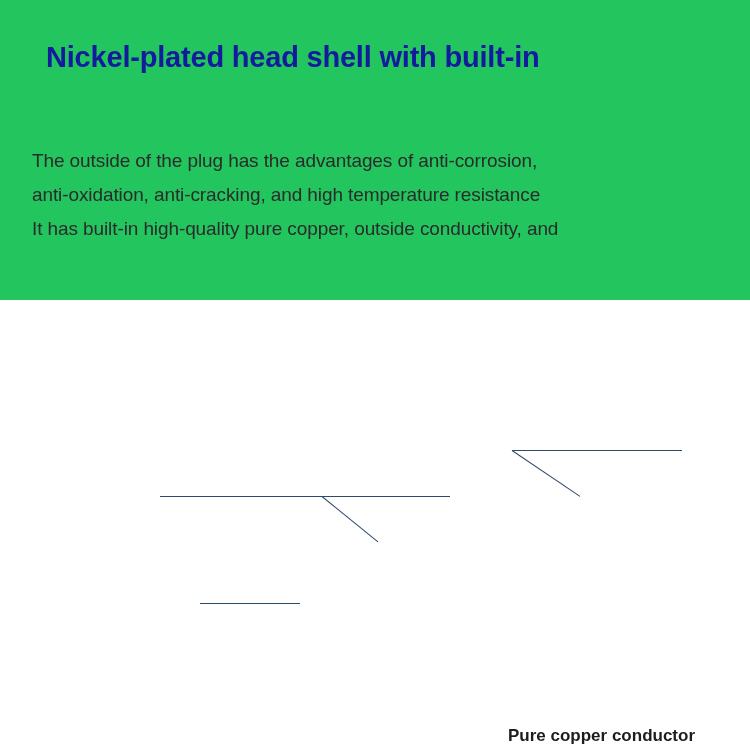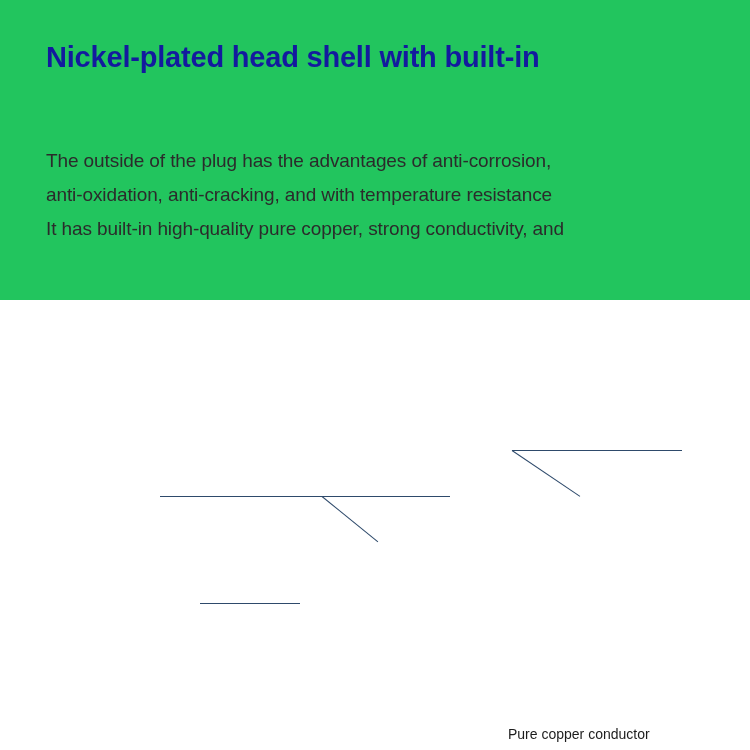--- a/index.html
+++ b/index.html
@@ -34,21 +34,21 @@
     line-height: 1.33;
     letter-spacing: -0.2px;
   }
   .headline .line {
     display: block;
     white-space: nowrap;
   }
 
   .bodycopy {
     position: absolute;
-    left: 46px;
+    left: 32px;
     top: 144px;
     width: 680px;
     color: #2b2b2b;
     font-size: 19px;
     line-height: 1.78;
     letter-spacing: -0.1px;
   }
   .bodycopy .line {
     display: block;
     white-space: nowrap;
@@ -62,23 +62,24 @@
     width: 750px;
     height: 450px;
     background: #ffffff;
     overflow: hidden;
   }
 
   
   .callout-text {
     position: absolute;
     color: #1d1d1d;
-    font-size: 14px;
+    font-size: 17px;
     line-height: 1.35;
     white-space: nowrap;
+    font-weight: bold;
   }
   .lead {
     position: absolute;
     background: #2e4a6b;
   }
   .lead.h { height: 1px; }
   .lead-diag {
     position: absolute;
     height: 1px;
     background: #2e4a6b;
@@ -91,22 +92,22 @@
 <body>
 
 <div class="page">
 
   <div class="headline">
     <span class="line">Nickel-plated head shell with built-in</span>
   </div>
 
   <div class="bodycopy">
     <span class="line">The outside of the plug has the advantages of anti-corrosion,</span>
-    <span class="line">anti-oxidation, anti-cracking, and with temperature resistance</span>
-    <span class="line">It has built-in high-quality pure copper, strong conductivity, and</span>
+    <span class="line">anti-oxidation, anti-cracking, and high temperature resistance</span>
+    <span class="line">It has built-in high-quality pure copper, outside conductivity, and</span>
   </div>
 
   <div class="photo">
 
     <div class="callout-text co-copper">Pure copper conductor</div>
     <div class="lead h" style="left:512px; top:150px; width:170px;"></div>
     <div class="lead-diag" style="left:512px; top:150px; width:82px; transform: rotate(34deg);"></div>
 
     <div class="lead h" style="left:160px; top:196px; width:290px;"></div>
     <div class="lead-diag" style="left:322px; top:196px; width:72px; transform: rotate(39deg);"></div>

